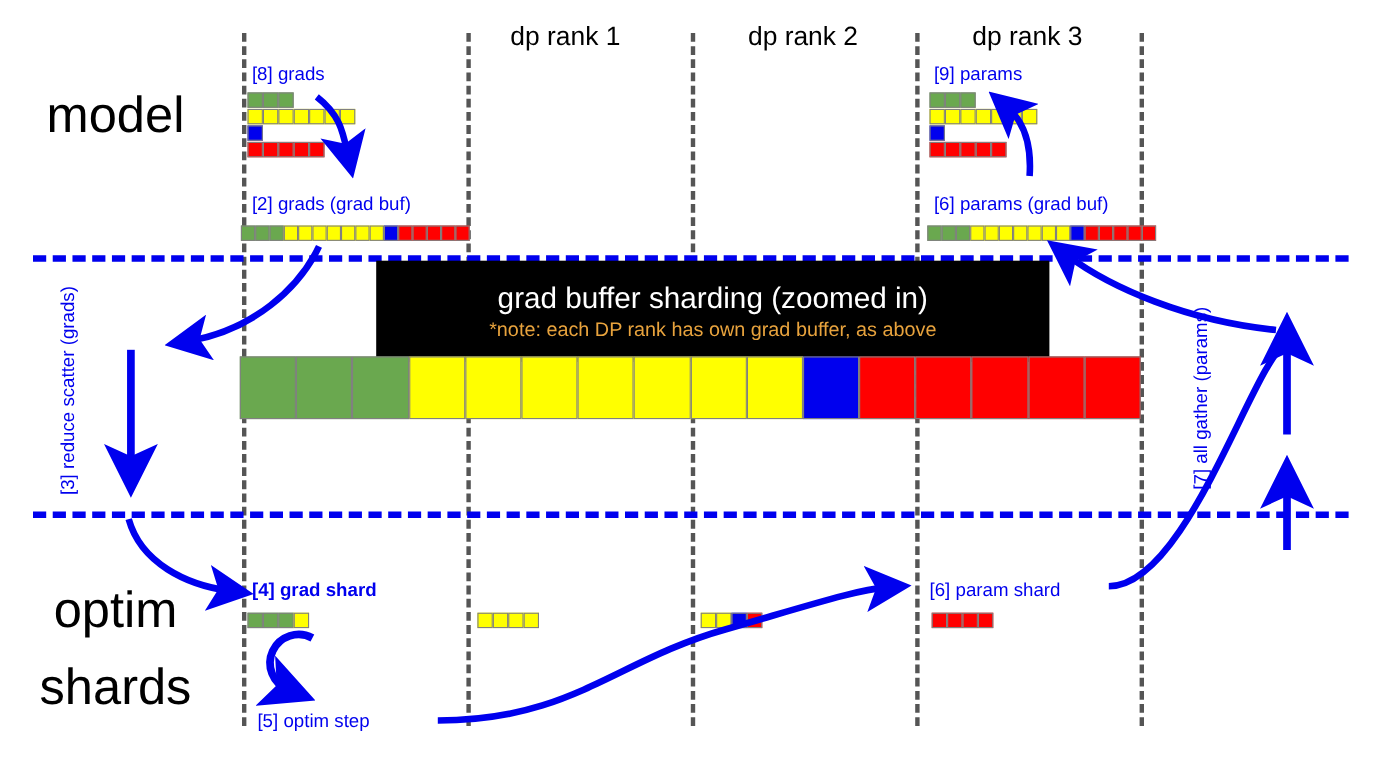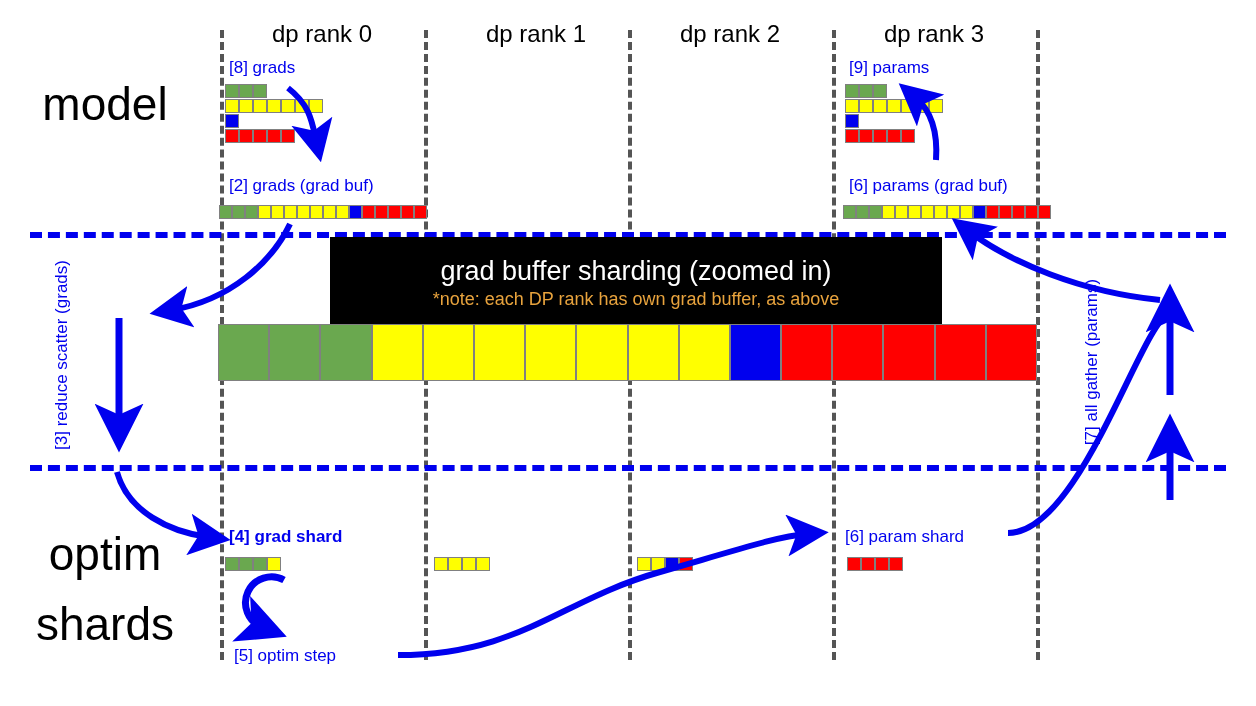--- a/index.html
+++ b/index.html
@@ -76,22 +76,21 @@
 <body>
 
 <div id="stage">
 
   <div class="vsep" style="left:220px;"></div>
   <div class="vsep" style="left:424px;"></div>
   <div class="vsep" style="left:628px;"></div>
   <div class="vsep" style="left:832px;"></div>
   <div class="vsep" style="left:1036px;"></div>
 
-  <div class="rank-header" style="left:220px;top:20px;width:204px;">dp rank 0</div>
-  <div class="rank-header" style="left:434px;top:20px;width:204px;">dp rank 1</div>
+  <div class="rank-header" style="left:412px;top:20px;width:204px;">dp rank 1</div>
   <div class="rank-header" style="left:628px;top:20px;width:204px;">dp rank 2</div>
   <div class="rank-header" style="left:832px;top:20px;width:204px;">dp rank 3</div>
 
   <div class="side-caption" style="left:0px;top:528px;width:210px;">optim</div>
   <div class="side-caption" style="left:0px;top:78px;width:210px;">model</div>
   <div class="side-caption" style="left:0px;top:598px;width:210px;">shards</div>
 
   <div class="blabel" style="left:229px;top:58px;">[8] grads</div>
   <div class="strip" id="t0-r0" style="left:225px;top:84px;">
       <div class="cell green" style="width: 14px; height: 14px;"></div>
@@ -180,21 +179,21 @@
       <div class="cell red" style="width: 13px; height: 14px;"></div>
       <div class="cell red" style="width: 13px; height: 14px;"></div>
       <div class="cell red" style="width: 13px; height: 14px;"></div>
       <div class="cell red" style="width: 13px; height: 14px;"></div>
       <div class="cell red" style="width: 13px; height: 14px;"></div>
     </div>
 
   <div class="hsep" style="top:232px;"></div>
   <div class="hsep" style="top:465px;"></div>
 
-  <div class="banner" style="left:330px;top:237px;width:612px;height:92px;">
+  <div class="banner" style="left:342px;top:237px;width:612px;height:92px;">
     <div class="b-title">grad buffer sharding (zoomed in)</div>
     <div class="b-note">*note: each DP rank has own grad buffer, as above</div>
   </div>
 
   <div class="bigbar" id="bigbar" style="left:218px;top:324px;">
       <div class="cell green" style="width: 51.2px; height: 57px;"></div>
       <div class="cell green" style="width: 51.2px; height: 57px;"></div>
       <div class="cell green" style="width: 51.2px; height: 57px;"></div>
       <div class="cell yellow" style="width: 51.2px; height: 57px;"></div>
       <div class="cell yellow" style="width: 51.2px; height: 57px;"></div>

